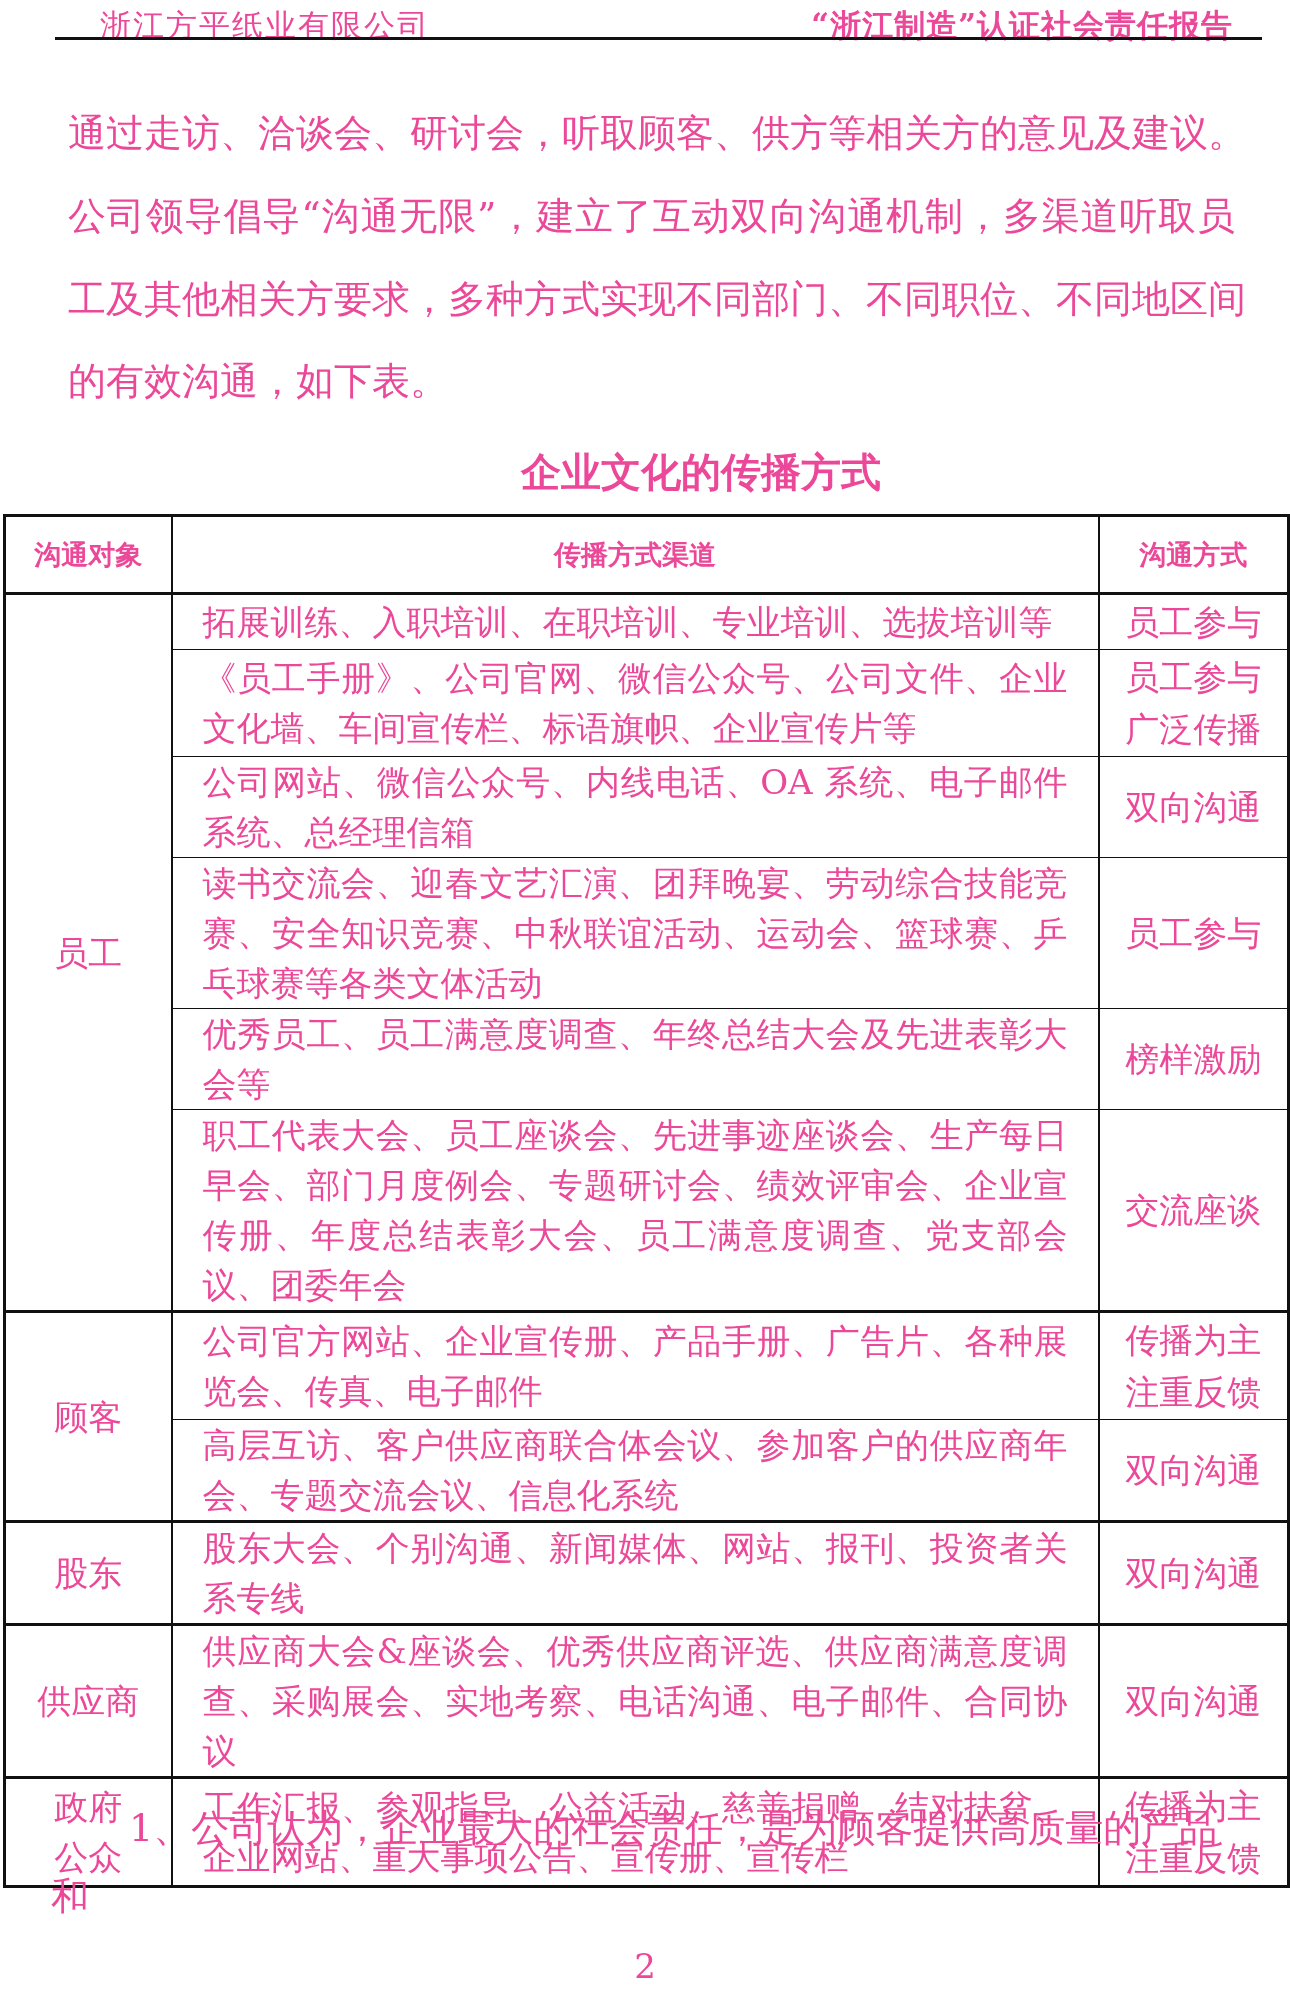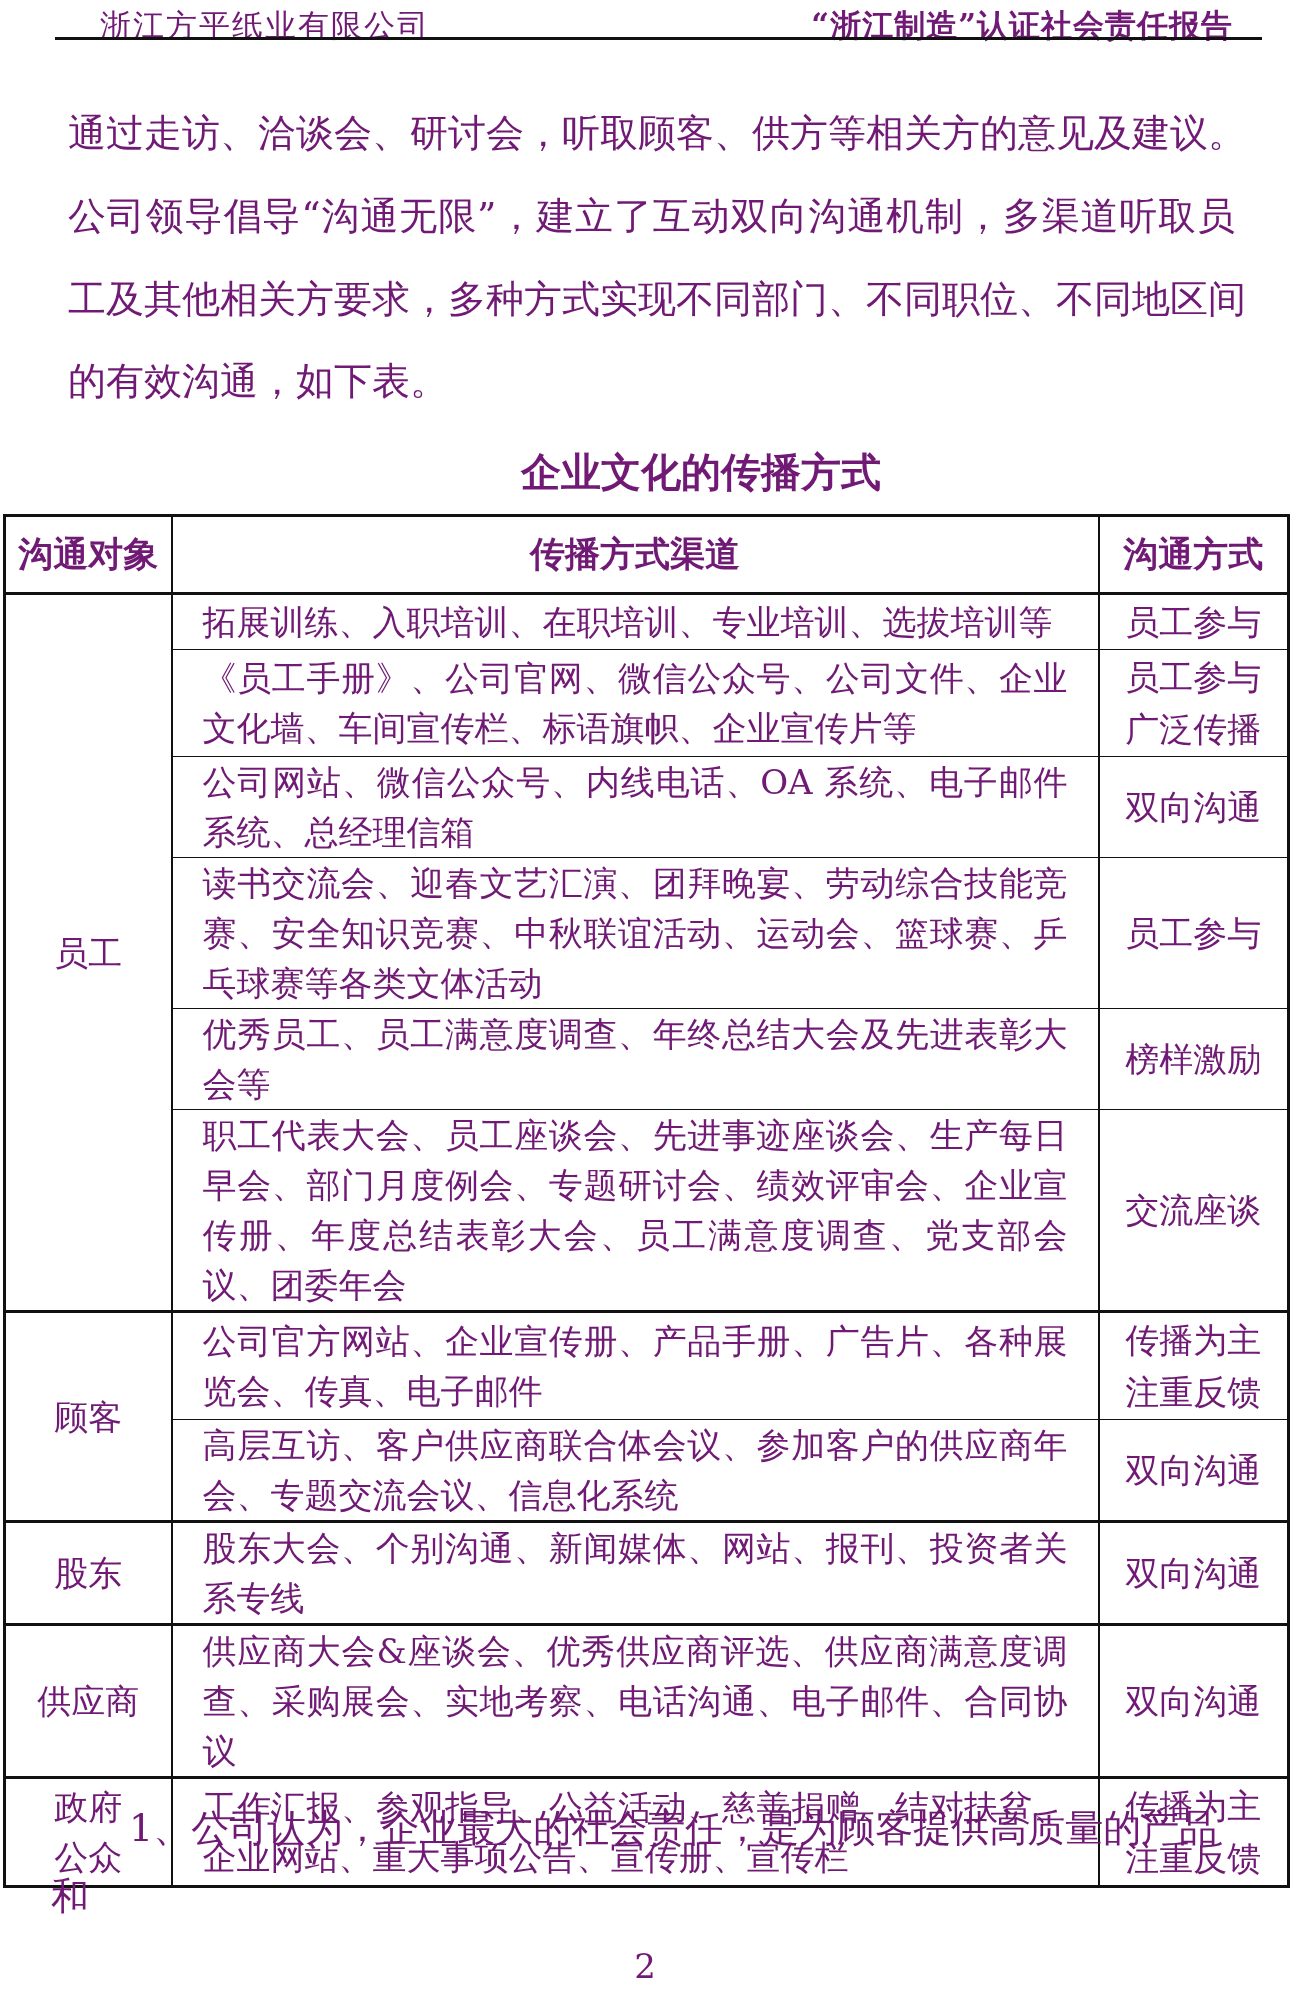--- a/index.html
+++ b/index.html
@@ -3,21 +3,21 @@
 <meta charset="utf-8">
 <style>
   html,body{margin:0;padding:0;background:#e8e8e8;}
   .page{
     position:relative;
     width:1290px;height:2000px;
     margin:0 auto;
     background:#ffffff;
     overflow:hidden;
     font-family:"DejaVu Serif","Liberation Serif",serif;
-    color:#701a75;
+    color:#ec4899;
   }
   
   .hdr-left{position:absolute;left:100px;top:5px;font-size:31px;letter-spacing:2px;}
   .hdr-right{position:absolute;right:57px;top:5px;font-size:31px;letter-spacing:1px;font-weight:bold;}
   .hdr-rule{position:absolute;left:55px;top:37px;width:1207px;height:3px;background:#111;}
   
   .intro{position:absolute;left:48px;top:92px;width:1167px;font-size:38px;margin-left:20px;}
   .intro-line{
     line-height:82.8px;height:82.8px;
     text-align:justify;text-align-last:justify;
@@ -30,21 +30,21 @@
     text-align:center;font-size:40px;font-weight:bold;line-height:44px;
   }
   
   .tbl-wrap{position:absolute;left:3px;top:514px;width:1284px;}
   table.culture{
     width:100%;border-collapse:collapse;table-layout:fixed;
     border:3px solid #111;
     font-size:34px;
   }
   th{
-    font-size:35px;font-weight:bold;text-align:center;vertical-align:middle;
+    font-size:27px;font-weight:bold;text-align:center;vertical-align:middle;
     border:2px solid #111;
   }
   td{
     border:1.5px solid #111;border-left-width:2px;border-right-width:2px;
     vertical-align:middle;
   }
   tr.group-start td{border-top-width:3px;}
   .h78{height:78px}.h53{height:53px}.h100{height:100px}.h101{height:101px}
   .h150{height:150px}.h102{height:102px}.h98{height:98px}.h103{height:103px}
   .col-obj{text-align:center;white-space:pre-line;line-height:50px;}

